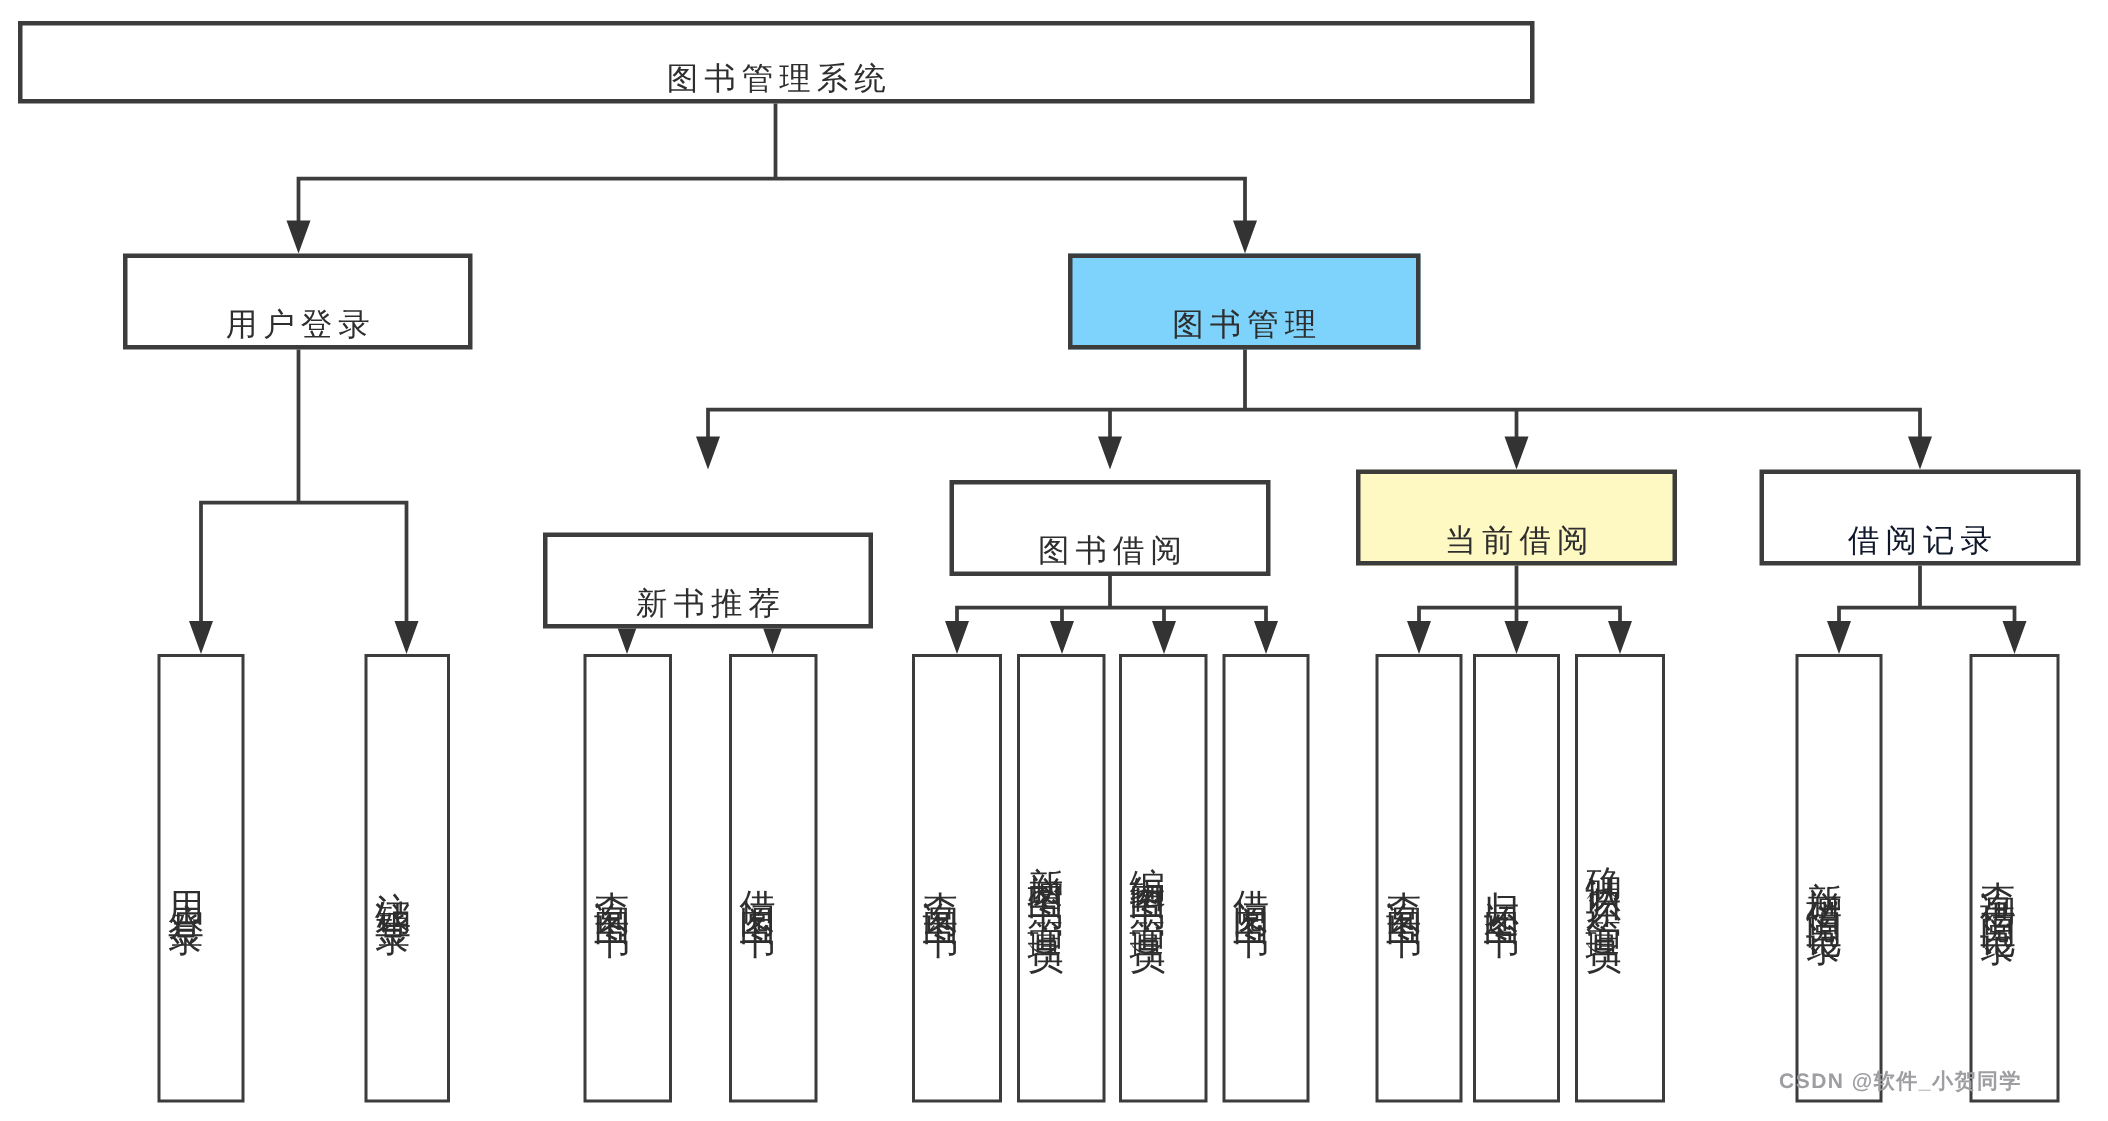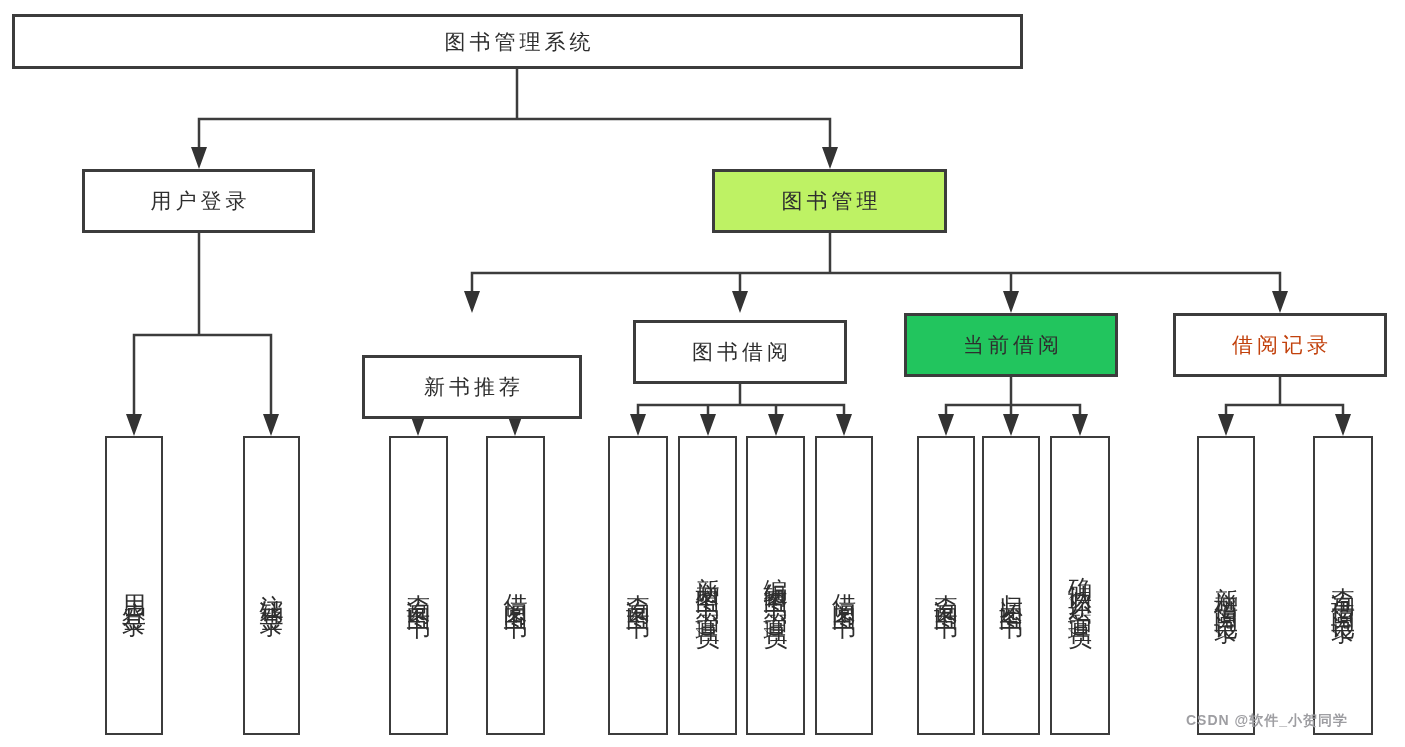--- a/index.html
+++ b/index.html
@@ -21,21 +21,21 @@
     top: 0;
     width: 1405px;
     height: 747px;
     pointer-events: none;
   }
   .node {
     position: absolute;
     box-sizing: border-box;
     background: #ffffff;
     display: flex;
-    align-items: center;
+    align-items: flex-end;
     justify-content: center;
     color: #2e2e2e;
     z-index: 2;
   }
   .node.h {
     border: 3px solid #3c3c3c;
     font-size: 21px;
     letter-spacing: 4px;
     padding-left: 4px; 
     white-space: nowrap;
@@ -69,33 +69,33 @@
     <path id="edge-lines" fill="none" d="M517,69 V119 M199,119 H830 M199,119 V151 M830,119 V151 M199,233 V335 M134,335 H271 M134,335 V418 M271,335 V418 M830,233 V273 M472,273 H1280 M472,273 V295 M740,273 V295 M1011,273 V295 M1280,273 V295 M472,377 V405 M418,405 H515 M418,405 V418 M515,405 V418 M740,377 V405 M638,405 H844 M638,405 V418 M708,405 V418 M776,405 V418 M844,405 V418 M1011,377 V405 M946,405 H1080 M946,405 V418 M1011,405 V418 M1080,405 V418 M1280,377 V405 M1226,405 H1343 M1226,405 V418 M1343,405 V418 " stroke="#3c3c3c" stroke-width="2.5" stroke-linecap="square"></path>
     <path id="edge-arrows" stroke="none" d="M191,147 L207,147 L199,169 Z M822,147 L838,147 L830,169 Z M126,414 L142,414 L134,436 Z M263,414 L279,414 L271,436 Z M464,291 L480,291 L472,313 Z M732,291 L748,291 L740,313 Z M1003,291 L1019,291 L1011,313 Z M1272,291 L1288,291 L1280,313 Z M410,414 L426,414 L418,436 Z M507,414 L523,414 L515,436 Z M630,414 L646,414 L638,436 Z M700,414 L716,414 L708,436 Z M768,414 L784,414 L776,436 Z M836,414 L852,414 L844,436 Z M938,414 L954,414 L946,436 Z M1003,414 L1019,414 L1011,436 Z M1072,414 L1088,414 L1080,436 Z M1218,414 L1234,414 L1226,436 Z M1335,414 L1351,414 L1343,436 Z " fill="#333333"></path>
   </svg>
   <div id="nodes">
       <div class="node h" style="left: 12px; top: 14px; width: 1011px; height: 55px; border-color: rgb(60, 60, 60); background: rgb(255, 255, 255); color: rgb(46, 46, 46);">
         <span>图书管理系统</span>
       </div>
       <div class="node h" style="left: 82px; top: 169px; width: 233px; height: 64px; border-color: rgb(60, 60, 60); background: rgb(255, 255, 255); color: rgb(46, 46, 46);">
         <span>用户登录</span>
       </div>
-      <div class="node h" style="left: 712px; top: 169px; width: 235px; height: 64px; border-color: rgb(60, 60, 60); background: #bef264; color: rgb(46, 46, 46);">
+      <div class="node h" style="left: 712px; top: 169px; width: 235px; height: 64px; border-color: rgb(60, 60, 60); background: #7dd3fc; color: rgb(46, 46, 46);">
         <span>图书管理</span>
       </div>
       <div class="node h" style="left: 362px; top: 313px; width: 220px; height: 64px; border-color: rgb(60, 60, 60); background: rgb(255, 255, 255); color: rgb(46, 46, 46); margin-top: 42px;">
         <span>新书推荐</span>
       </div>
       <div class="node h" style="left: 633px; top: 320px; width: 214px; height: 64px; border-color: rgb(60, 60, 60); background: rgb(255, 255, 255); color: rgb(46, 46, 46);">
         <span>图书借阅</span>
       </div>
-      <div class="node h" style="left: 904px; top: 313px; width: 214px; height: 64px; border-color: rgb(60, 60, 60); background: #22c55e; color: rgb(46, 46, 46);">
+      <div class="node h" style="left: 904px; top: 313px; width: 214px; height: 64px; border-color: rgb(60, 60, 60); background: #fef9c3; color: rgb(46, 46, 46);">
         <span>当前借阅</span>
       </div>
-      <div class="node h" style="left: 1173px; top: 313px; width: 214px; height: 64px; border-color: rgb(60, 60, 60); background: rgb(255, 255, 255); color: #c2410c;">
+      <div class="node h" style="left: 1173px; top: 313px; width: 214px; height: 64px; border-color: rgb(60, 60, 60); background: rgb(255, 255, 255); color: #0f172a;">
         <span>借阅记录</span>
       </div>
       <div class="node v" style="left: 105px; top: 436px; width: 58px; height: 299px; border-color: rgb(60, 60, 60); background: rgb(255, 255, 255); color: rgb(46, 46, 46);">
         <span>用户登录</span>
       </div>
       <div class="node v" style="left: 243px; top: 436px; width: 57px; height: 299px; border-color: rgb(60, 60, 60); background: rgb(255, 255, 255); color: rgb(46, 46, 46);">
         <span>注销登录</span>
       </div>
       <div class="node v" style="left: 389px; top: 436px; width: 59px; height: 299px; border-color: rgb(60, 60, 60); background: rgb(255, 255, 255); color: rgb(46, 46, 46);">
         <span>查询图书</span>

